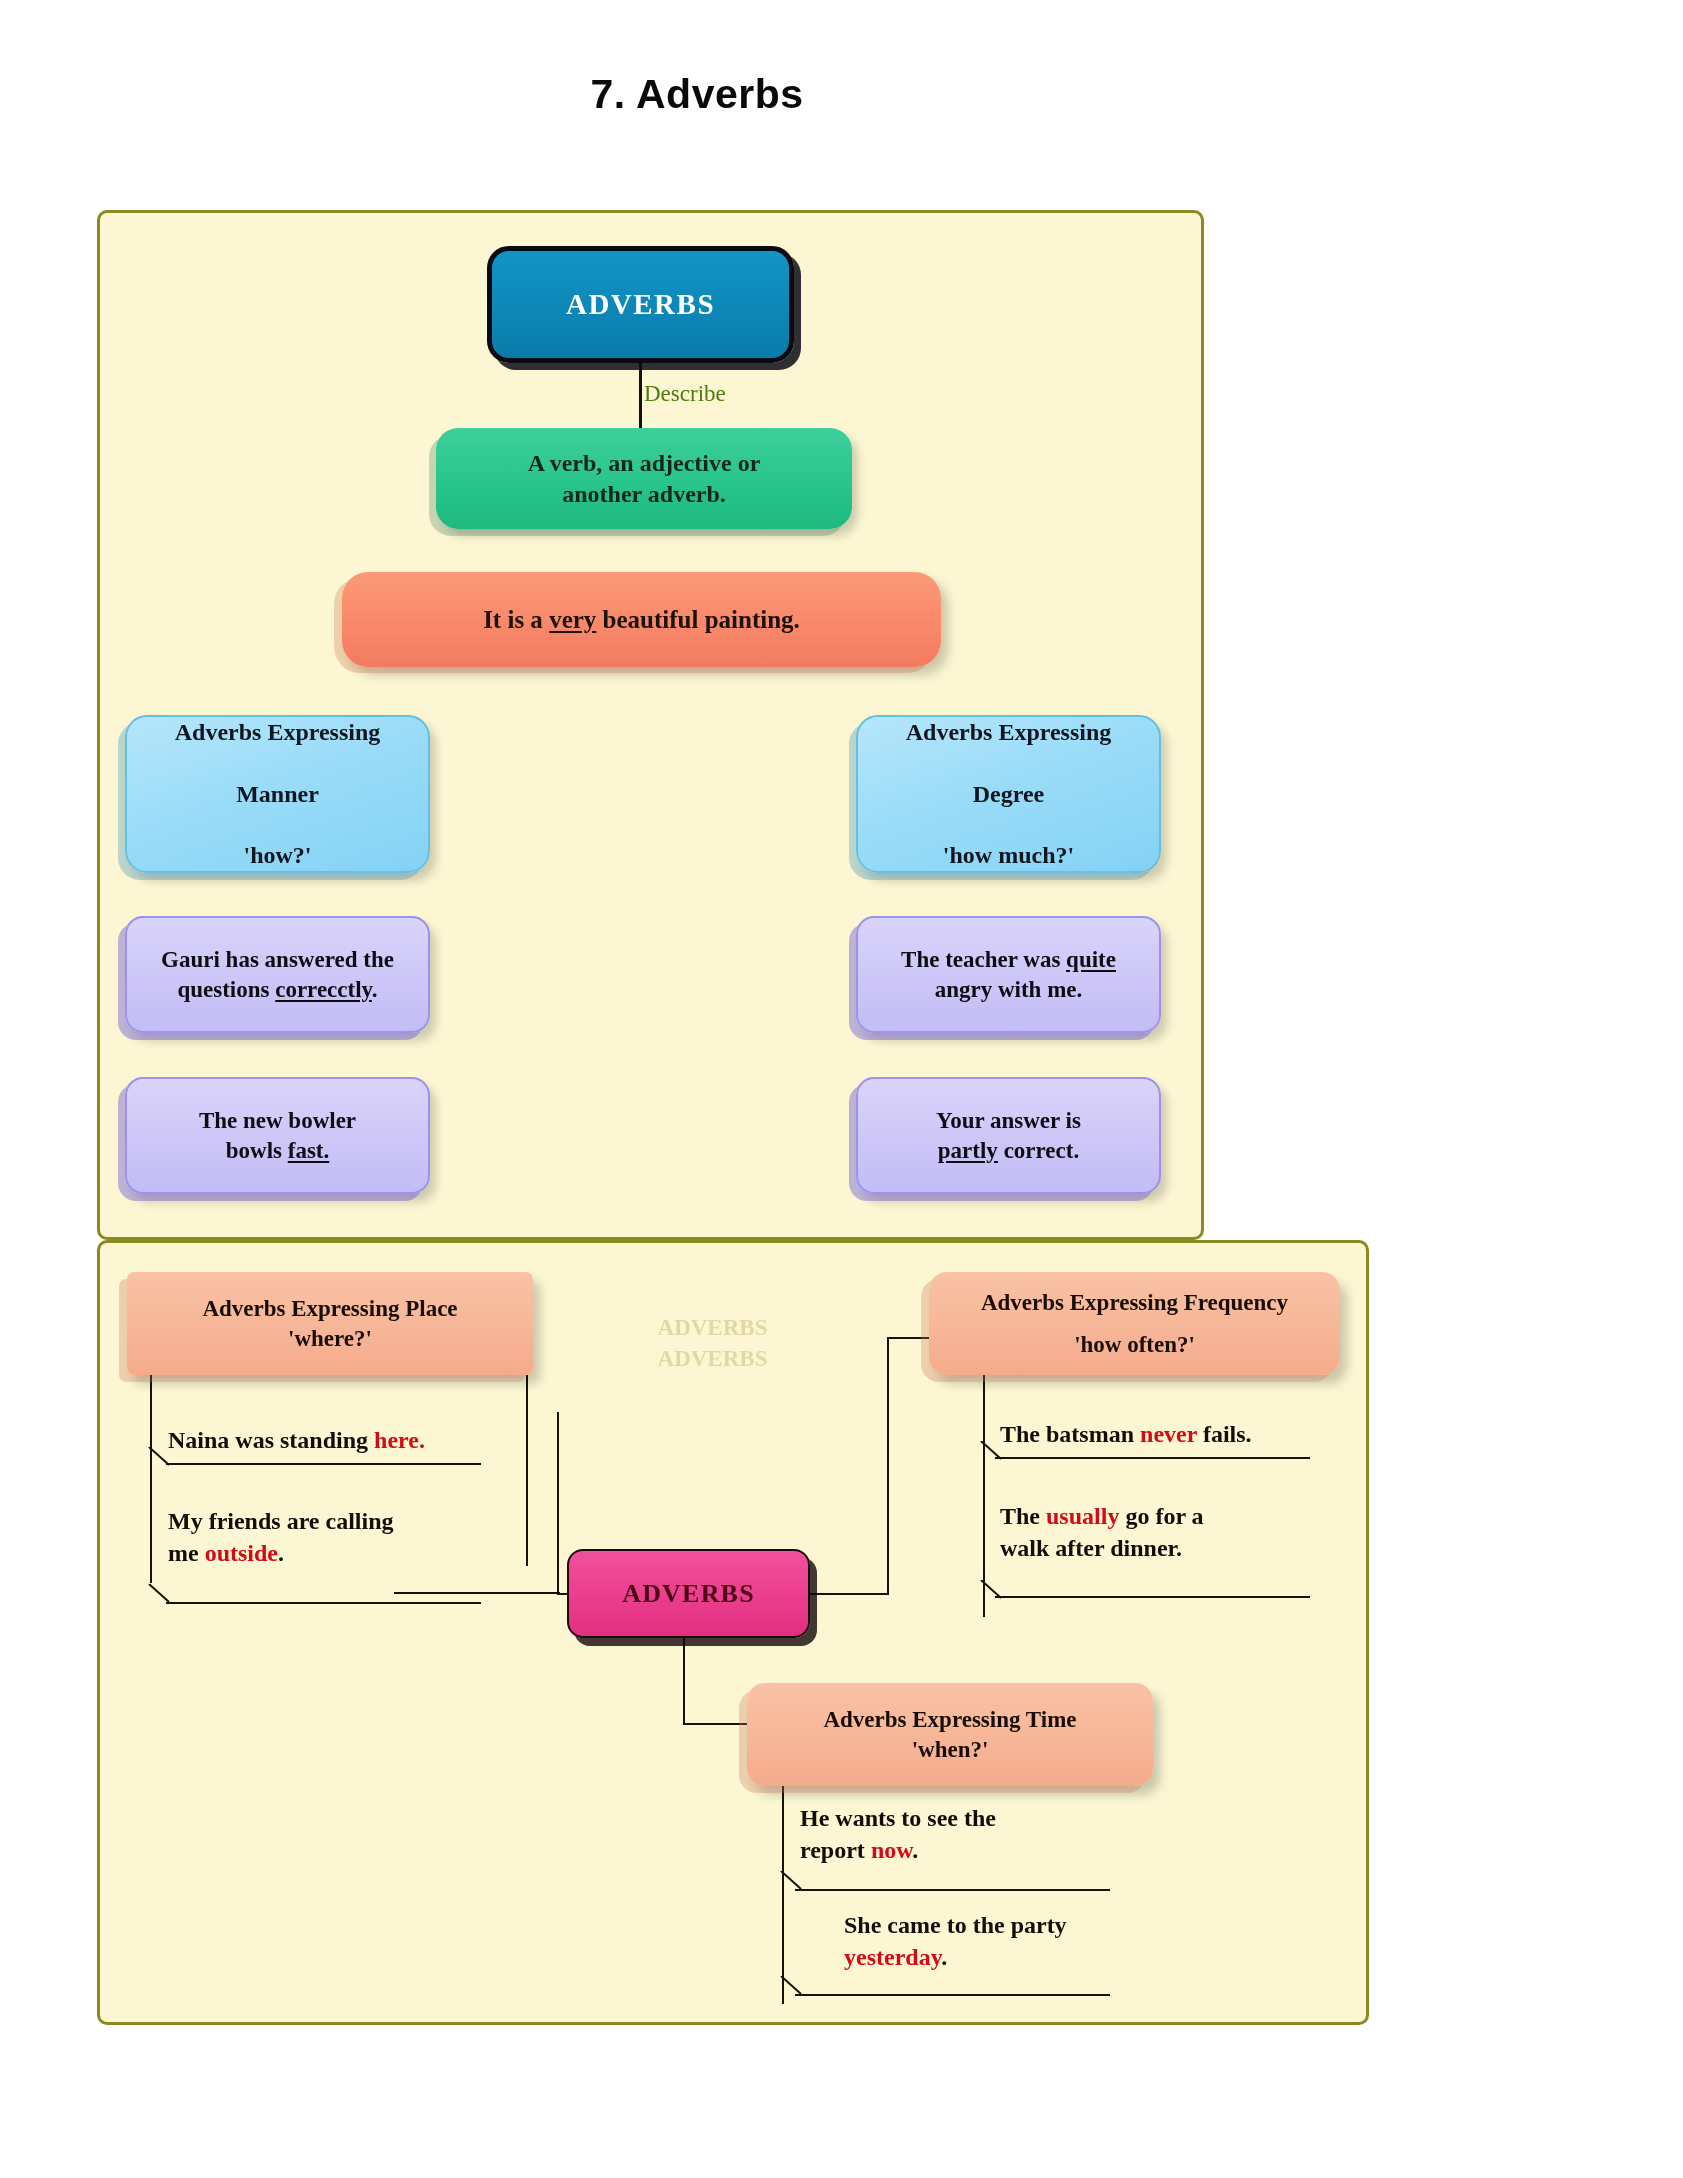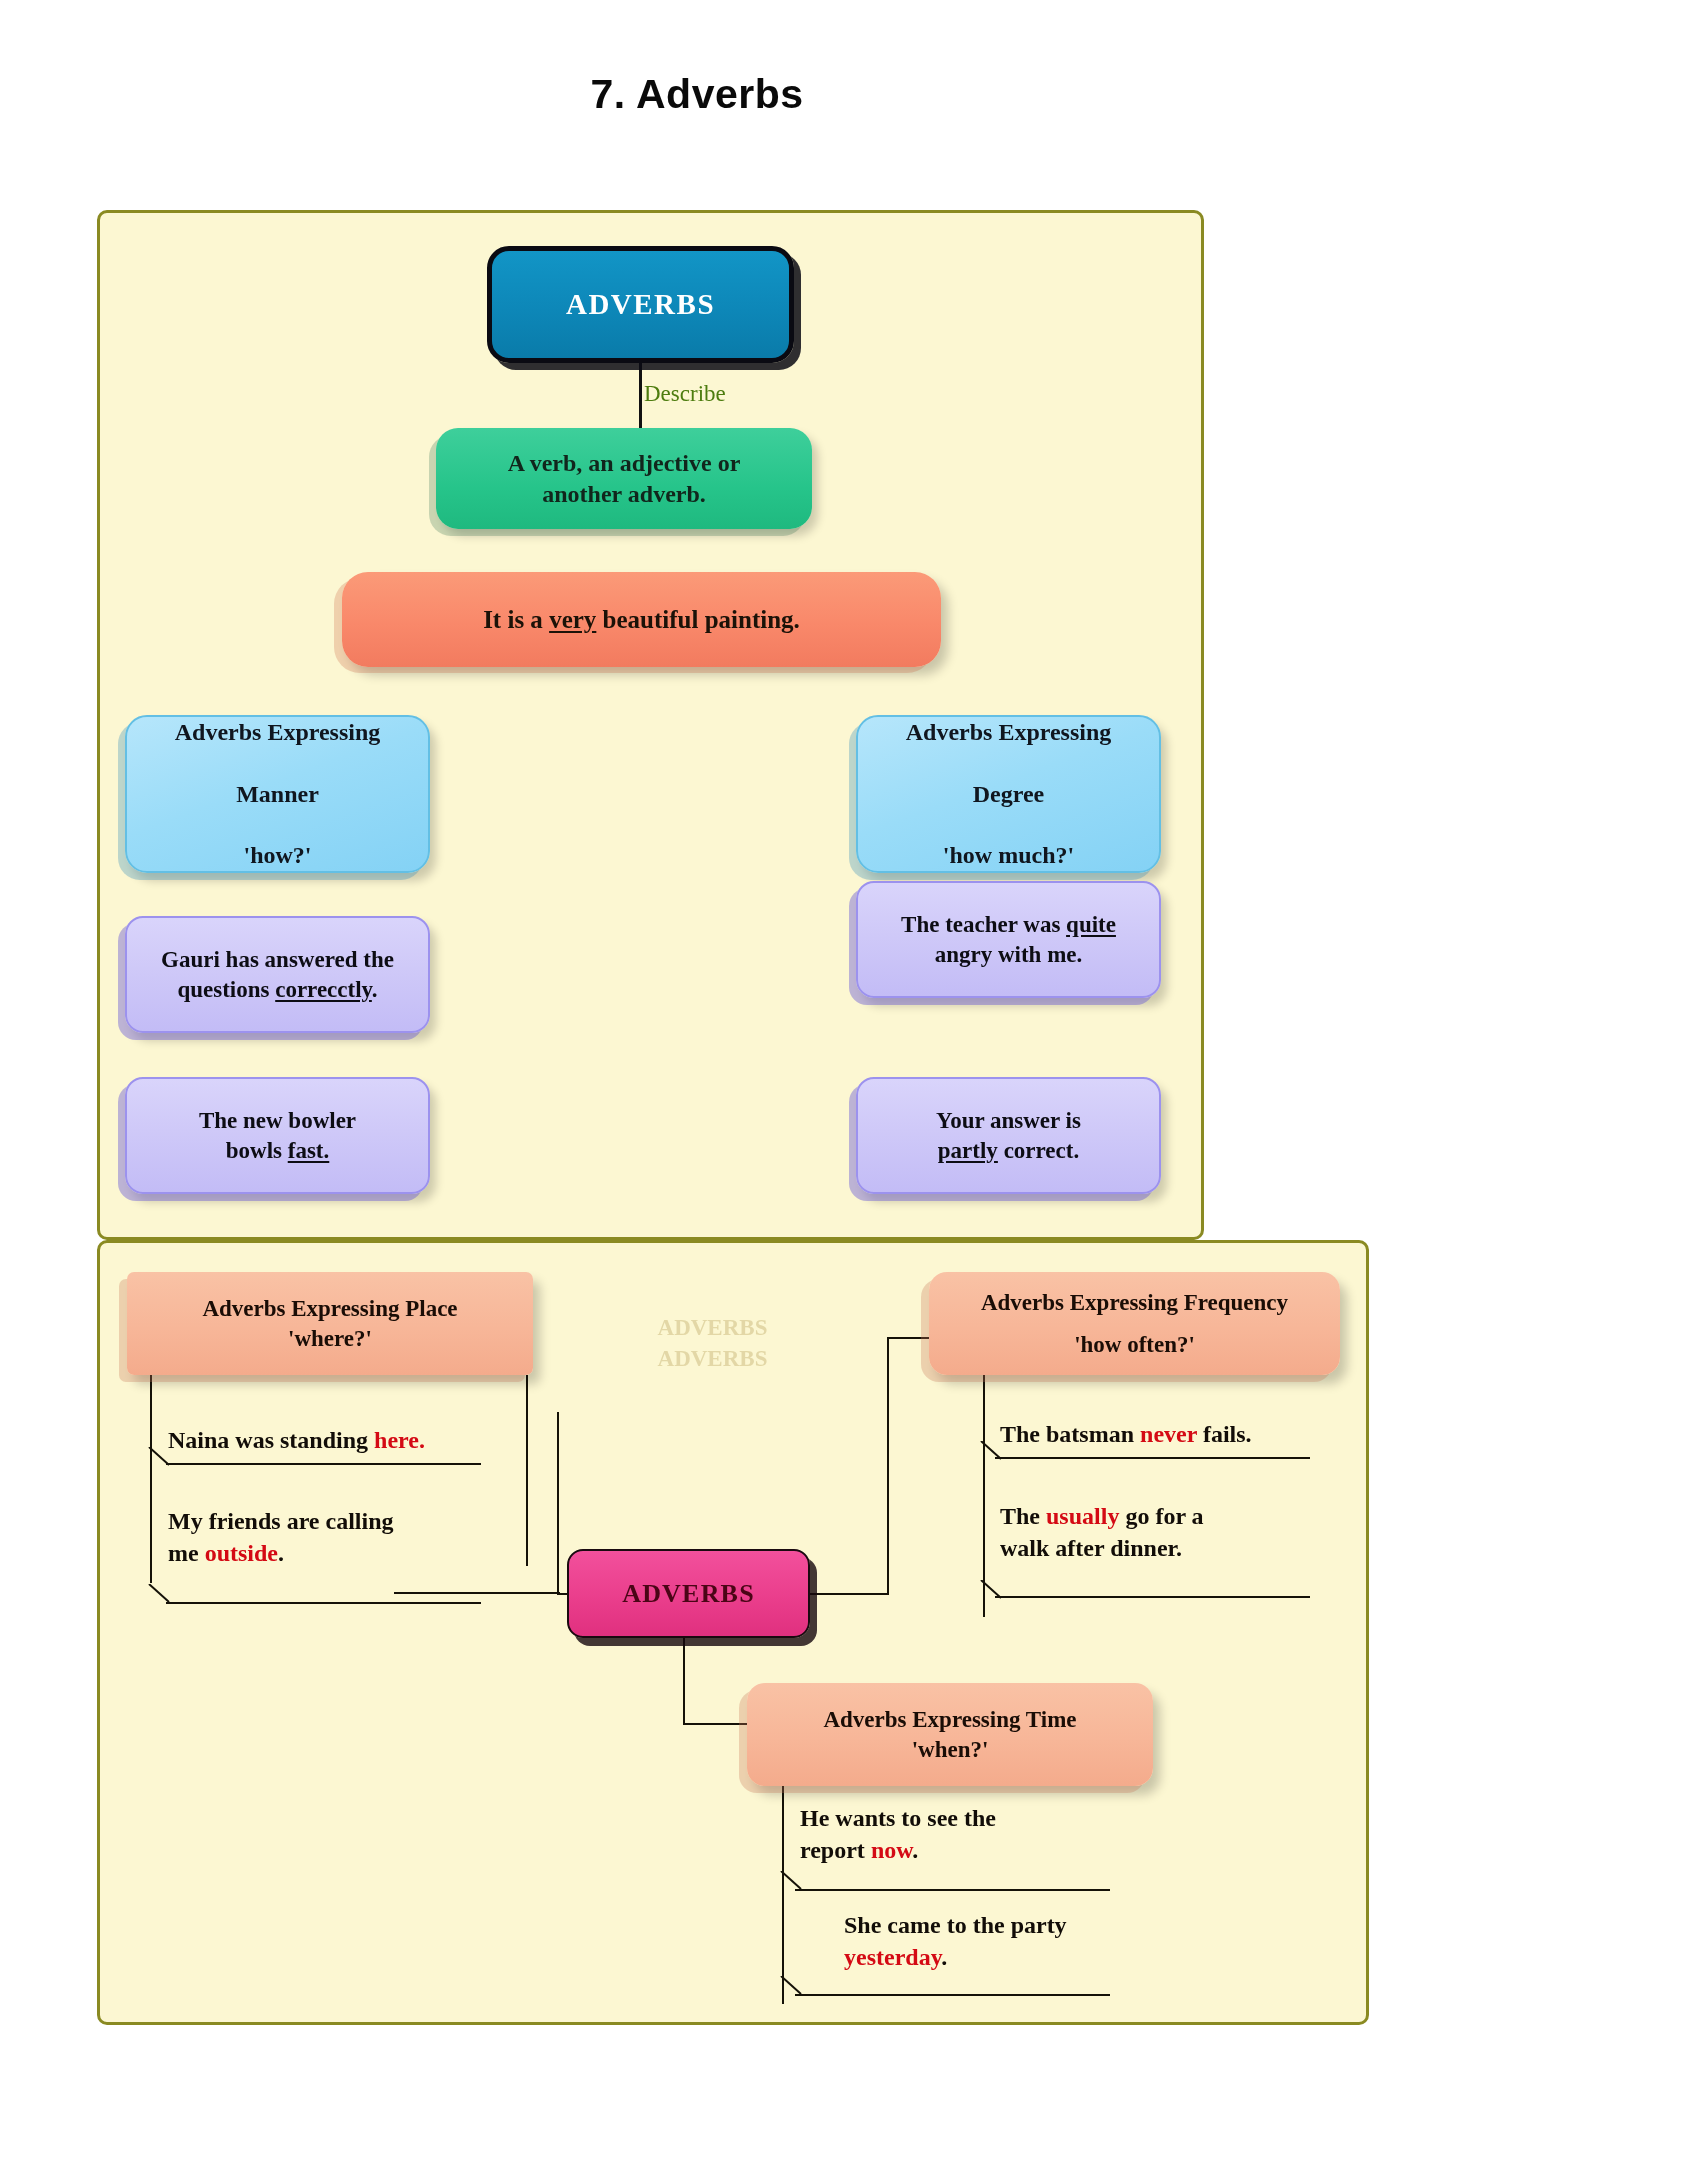--- a/index.html
+++ b/index.html
@@ -76,21 +76,21 @@
     position:absolute;
     left:644px; top:374px;
     font-size:23px; font-weight:normal; color:#4d7c0f;
     z-index:6;
     white-space:nowrap;
     margin-top:7px;
   }
 
   
   #node-definition{
-    left:436px; top:428px; width:376px; height:101px;
+    left:436px; top:428px; width:416px; height:101px;
     background:linear-gradient(180deg,#3ecf9b 0%,#26c48a 60%,#1fb97f 100%);
     border-radius:22px;
     color:#11261c;
     font-size:24px;
     box-shadow:-7px 7px 0 rgba(20,90,60,.22), 6px 7px 10px rgba(0,0,0,.18);
   }
 
   
   #node-example-degree{
     left:342px; top:572px; width:599px; height:95px;
@@ -122,21 +122,21 @@
     background:linear-gradient(180deg,#d9d4fb 0%,#cfc9f8 45%,#c3bcf6 100%);
     border:2px solid #9c92ee;
     border-radius:18px;
     color:#0d0d14;
     font-size:23px;
     box-shadow:-7px 7px 0 rgba(110,95,215,.45), 6px 8px 10px rgba(0,0,0,.18);
     flex-direction:column;
   }
   #node-ex-manner-1{ left:125px; top:916px; }
   #node-ex-manner-2{ left:125px; top:1077px; }
-  #node-ex-degree-1{ left:856px; top:881px; }
+  #node-ex-degree-1{ left:856px; top:916px; }
   #node-ex-degree-2{ left:856px; top:1077px; }
 
   
   .cat-peach{
     height:103px;
     background:linear-gradient(180deg,#f9c2a5 0%,#f7b698 55%,#f4ab8c 100%);
     border-radius:18px;
     color:#1a0d06;
     font-size:23px;
     box-shadow:-8px 7px 0 rgba(200,120,90,.3), 7px 9px 11px rgba(0,0,0,.2);

